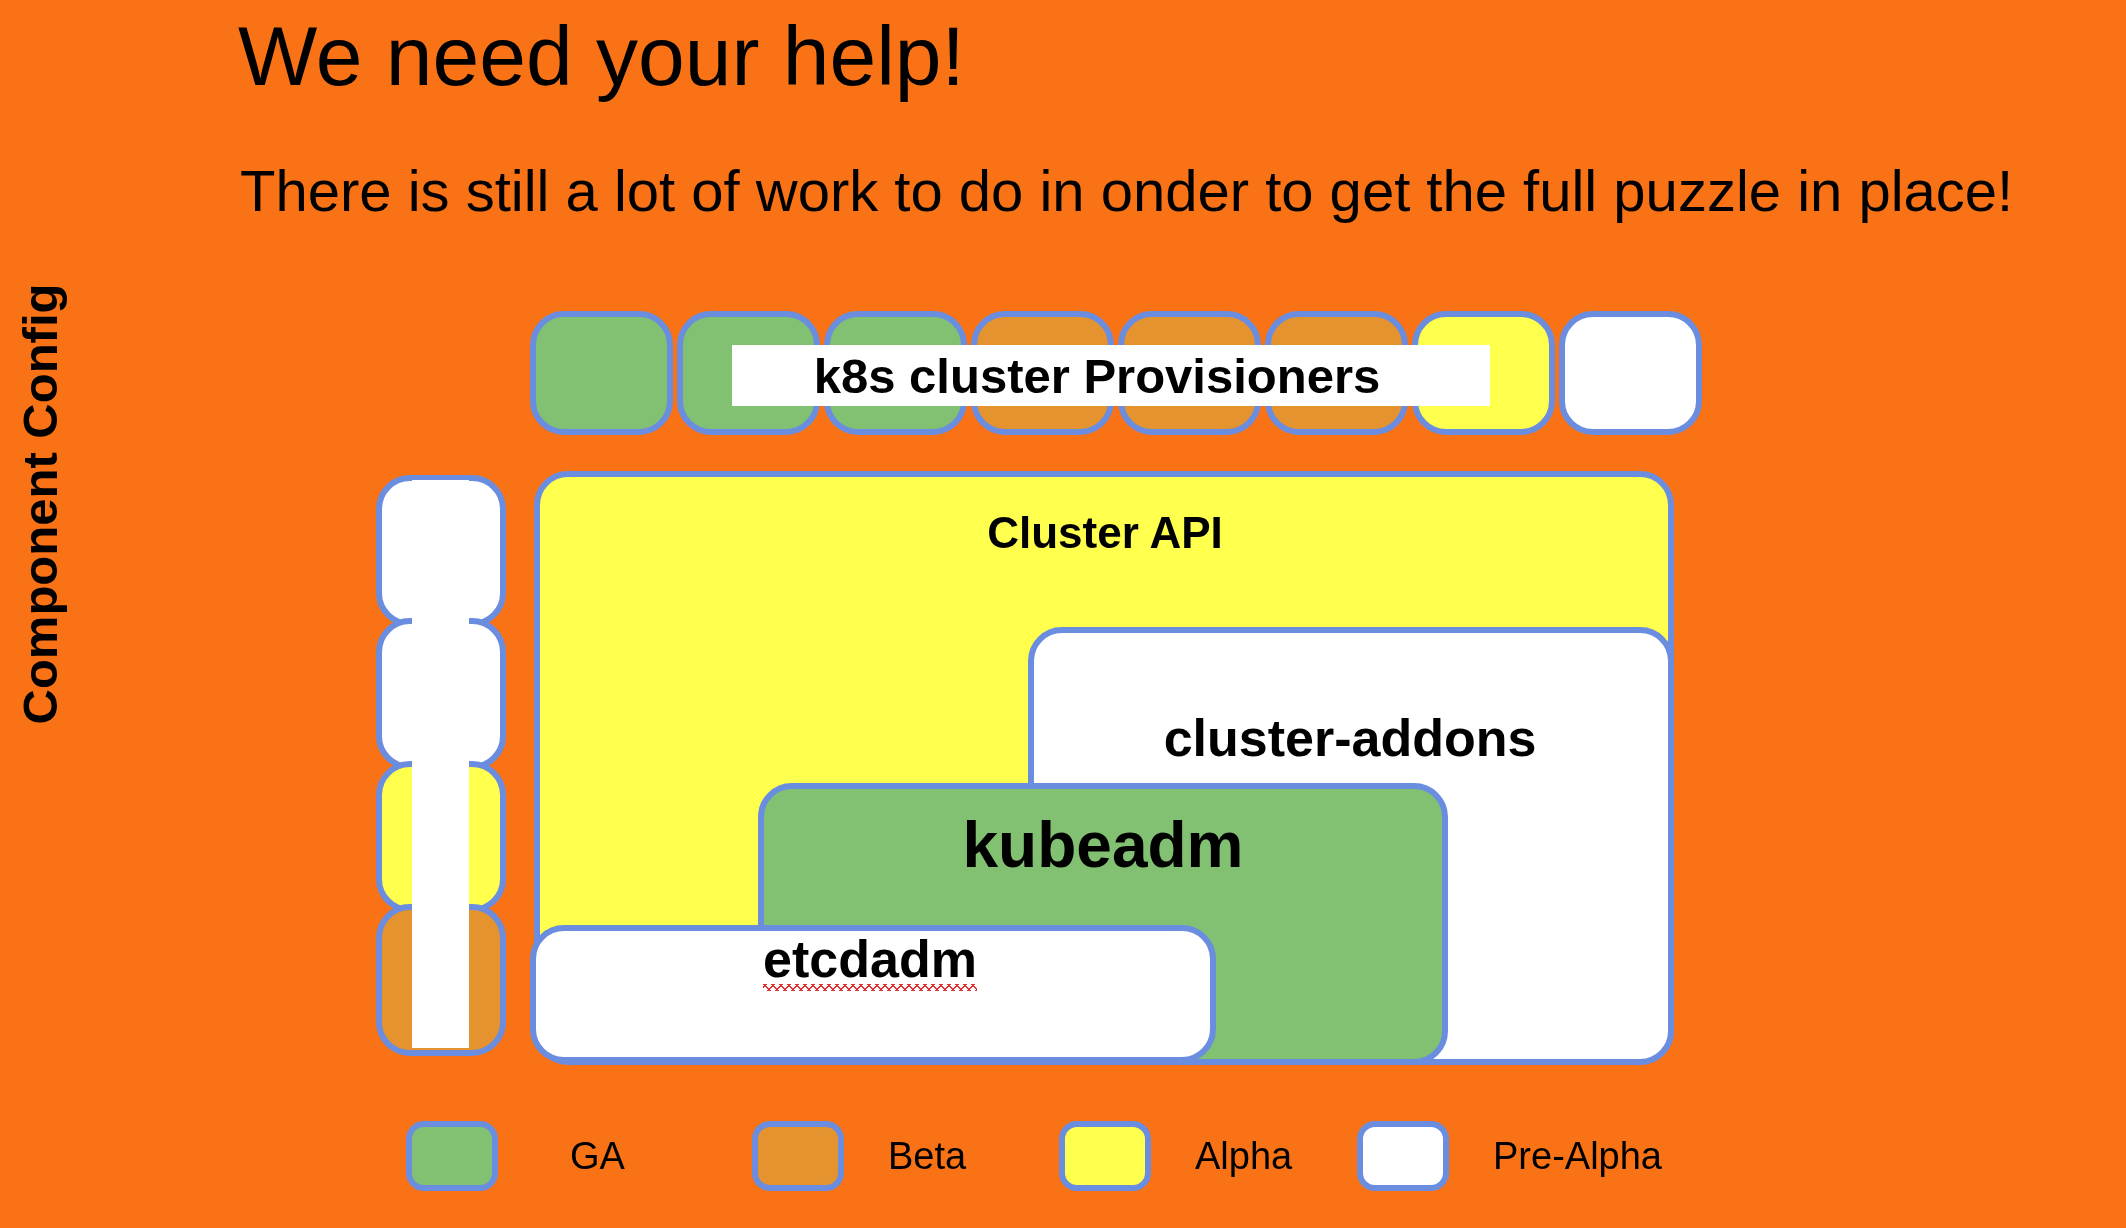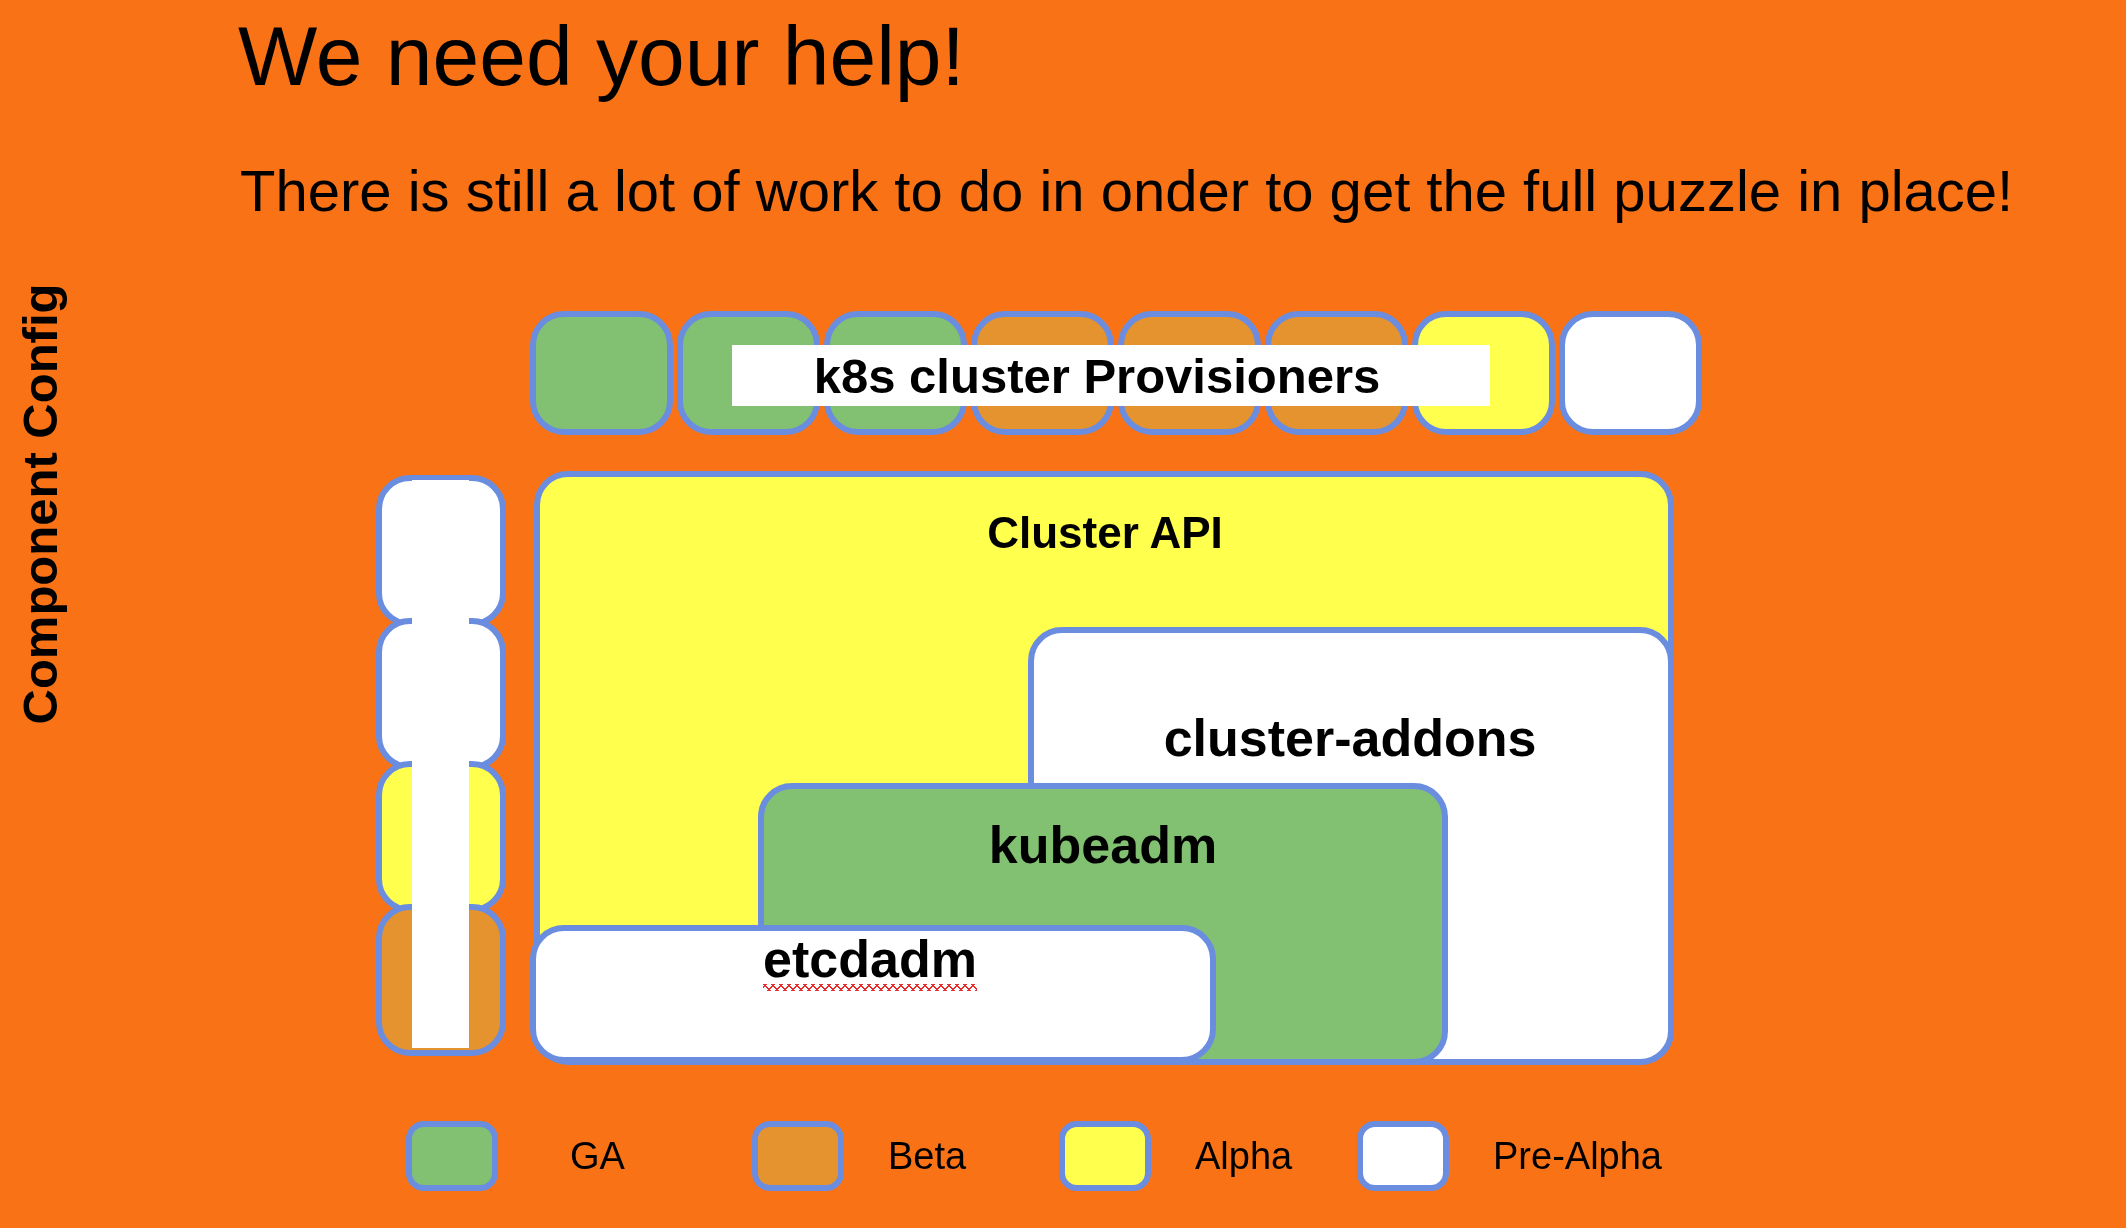--- a/index.html
+++ b/index.html
@@ -108,21 +108,21 @@
   #cluster-api-label {
     left: 540px; top: 503px; width: 1130px;
     font-size: 44px; line-height: 60px;
   }
   #cluster-addons-label {
     left: 1040px; top: 672px; width: 620px;
     font-size: 52px; line-height: 60px; margin-top: 36px;
   }
   #kubeadm-label {
     left: 768px; top: 815px; width: 670px;
-    font-size: 52px; line-height: 60px; text-align: center;
+    font-size: 64px; line-height: 60px; text-align: center;
   }
   #etcdadm-label {
     left: 540px; top: 929px; width: 660px;
     font-size: 52px; line-height: 60px;
   }
   .spellcheck {
     border-bottom: 0;
     background-repeat: repeat-x;
     background-position: bottom left;
     padding-bottom: 3px;

